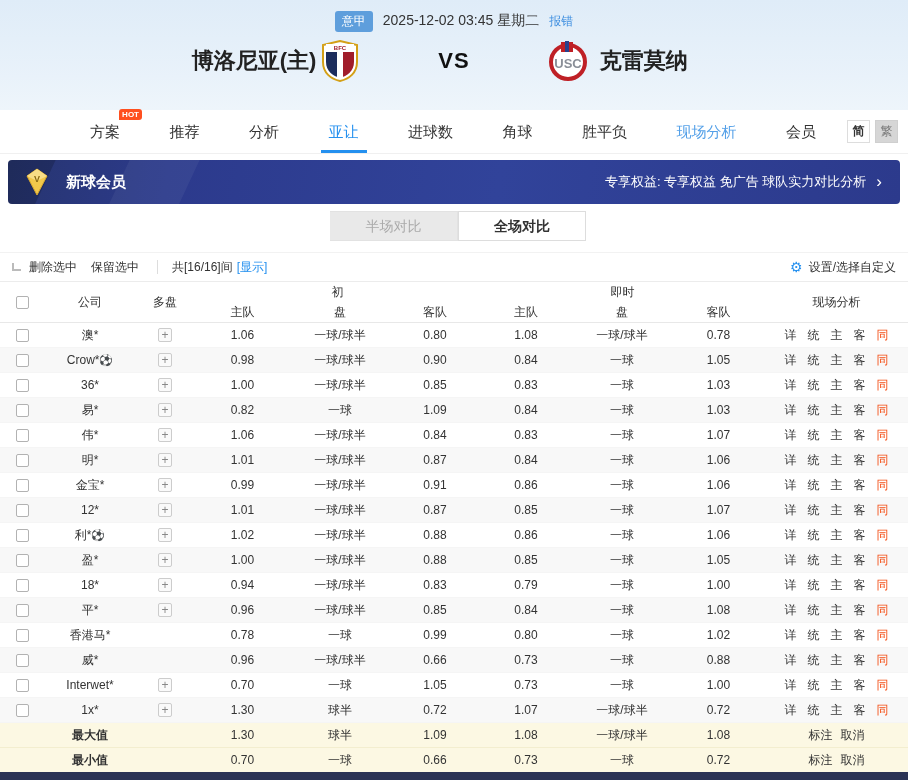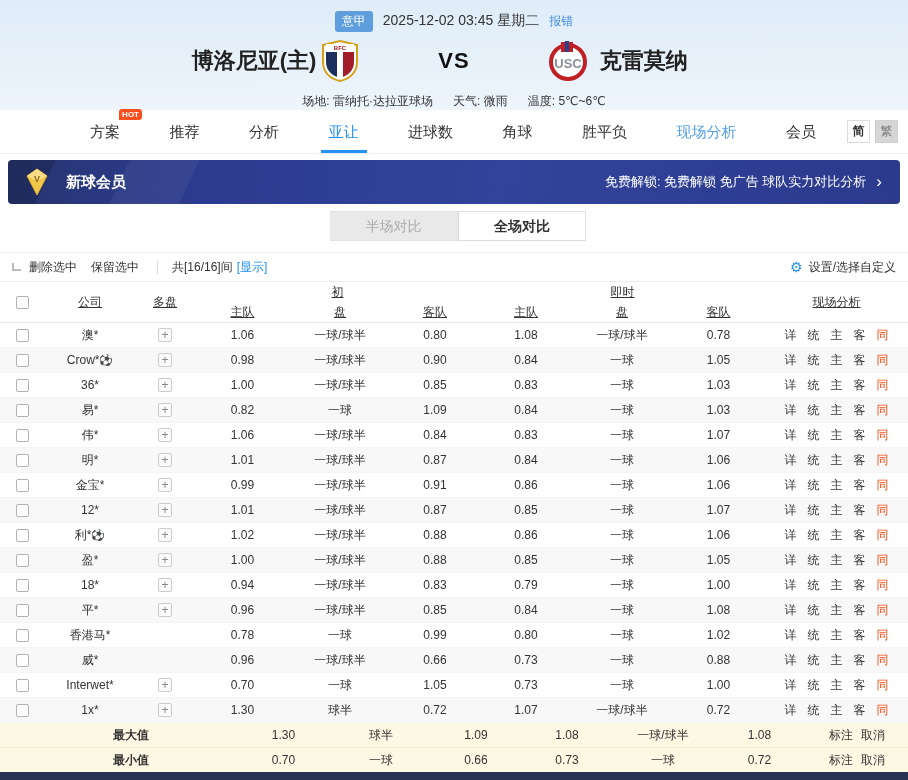--- a/index.html
+++ b/index.html
@@ -56,38 +56,38 @@
   .controls-row { height:30px; margin-top:5px; border-top:1px solid #f2f2f2; border-bottom:1px solid #ececec; display:flex; align-items:center; padding:0 12px; font-size:12px; color:#333; }
   .corner-icon { width:9px; height:8px; border-left:2px solid #bbb; border-bottom:2px solid #bbb; margin-right:8px; }
   .ctrl-link { margin-right:14px; cursor:pointer; }
   .ctrl-divider { width:1px; height:14px; background:#ddd; margin:0 14px 0 4px; }
   .show-link { color:#2490ef; cursor:pointer; margin-left:4px; }
   .settings-group { margin-left:auto; display:flex; align-items:center; gap:6px; cursor:pointer; }
   .gear-icon { color:#2490ef; font-size:14px; }
 
   
   .grid-cols { display:grid; grid-template-columns:45px 90px 60px 95px 100px 90px 92px 100px 93px 1fr; }
-  .thead { grid-template-rows:20px 20px; border-bottom:1px solid #e8e8e8; font-size:12px; color:#333; align-items:center;text-decoration:underline; }
+  .thead { grid-template-rows:20px 20px; border-bottom:1px solid #e8e8e8; font-size:12px; color:#333; align-items:center; }
   .thead > div { text-align:center; }
   .rspan { grid-row:1/3; }
   .c1{grid-column:1} .c2{grid-column:2} .c3{grid-column:3} .c4{grid-column:4} .c5{grid-column:5} .c6{grid-column:6} .c7{grid-column:7} .c8{grid-column:8} .c9{grid-column:9} .c10{grid-column:10}
   .g-init { grid-column:4/7; grid-row:1; }
   .g-live { grid-column:7/10; grid-row:1; }
   .r2 { grid-row:2; }
   .trow { align-items:center; height:25px; font-size:12px; color:#333; border-bottom:1px solid #f5f5f5; }
   .trow:nth-child(even) { background:#f8f8f8; }
   .trow > div { text-align:center; }
   .cb { display:inline-block; width:13px; height:13px; border:1px solid #b2b2b2; border-radius:2px; background:#fff; vertical-align:middle; cursor:pointer; }
   .company-cell { cursor:pointer; }
   .ball-icon { font-size:11px; color:#555; }
   .plus-btn { display:inline-block; width:14px; height:14px; line-height:12px; border:1px solid #ccc; border-radius:2px; background:#fafafa; color:#888; font-size:12px; cursor:pointer; }
   .hist-cell { display:flex; justify-content:center; gap:11px; }
   .hist-link { cursor:pointer; color:#333; }
   .hist-link.same { color:#f44f16; }
-  .sum-row { height:25px; background:#fcf8e3; font-size:12px; color:#333; align-items:center; border-bottom:1px solid #f3eecf;padding-left:41px; }
+  .sum-row { height:25px; background:#fcf8e3; font-size:12px; color:#333; align-items:center; border-bottom:1px solid #f3eecf; }
   .sum-row > div { text-align:center; }
   .sum-label { font-weight:bold; }
   .sum-actions { display:flex; justify-content:center; gap:8px; }
   .sum-action { cursor:pointer; }
 
   .page-footer { position:absolute; left:0; bottom:0; width:100%; height:8px; background:#2b3354; }
 </style>
 </head>
 <body>
 
@@ -114,34 +114,20 @@
       <svg class="team-logo" viewBox="0 0 40 42">
         <circle cx="20" cy="22" r="17" fill="#fff" stroke="#bf2026" stroke-width="4"></circle>
         <rect x="13" y="2" width="4" height="10" fill="#bf2026"></rect>
         <rect x="17" y="1" width="4" height="11" fill="#27418d"></rect>
         <rect x="21" y="2" width="4" height="10" fill="#bf2026"></rect>
         <text x="20" y="28" font-size="13" fill="#8a8f98" text-anchor="middle" font-weight="bold">USC</text>
       </svg>
       <span class="team-name">克雷莫纳</span>
     </div>
   </div>
-  <div class="info-line">
-    <div class="info-item">
-      <span>场地:</span>
-      <span>雷纳托·达拉亚球场</span>
-    </div>
-    <div class="info-item">
-      <span>天气:</span>
-      <span>微雨</span>
-    </div>
-    <div class="info-item">
-      <span>温度:</span>
-      <span>5℃~6℃</span>
-    </div>
-  </div>
 </div>
 
 <div class="nav-bar">
   <div class="nav-tabs">
       <div class="nav-tab">
     <span>方案</span>
     <span class="hot-badge">HOT</span>
   </div>
       <div class="nav-tab">
     <span>推荐</span>
@@ -182,21 +168,21 @@
   </div>
 </div>
 
 <div class="vip-banner">
   <svg class="vip-diamond" viewBox="0 0 30 30">
     <polygon points="15,2 25,9 15,28 5,9" fill="#f2c84b" stroke="#d9a82e" stroke-width="1"></polygon>
     <polygon points="15,2 25,9 15,14 5,9" fill="#f8dd86"></polygon>
     <text x="15" y="15" font-size="9" fill="#8a6a12" text-anchor="middle" font-weight="bold">V</text>
   </svg>
   <span class="vip-title">新球会员</span>
-  <span class="vip-benefits">免费解锁: 免费解锁 免广告 球队实力对比分析</span>
+  <span class="vip-benefits">专享权益: 专享权益 免广告 球队实力对比分析</span>
   <span class="vip-arrow">›</span>
 </div>
 
 <div class="stats-row">
   <div class="scope-toggle">
     <div class="scope-btn off">半场对比</div>
     <div class="scope-btn on">全场对比</div>
   </div>
 </div>
 

